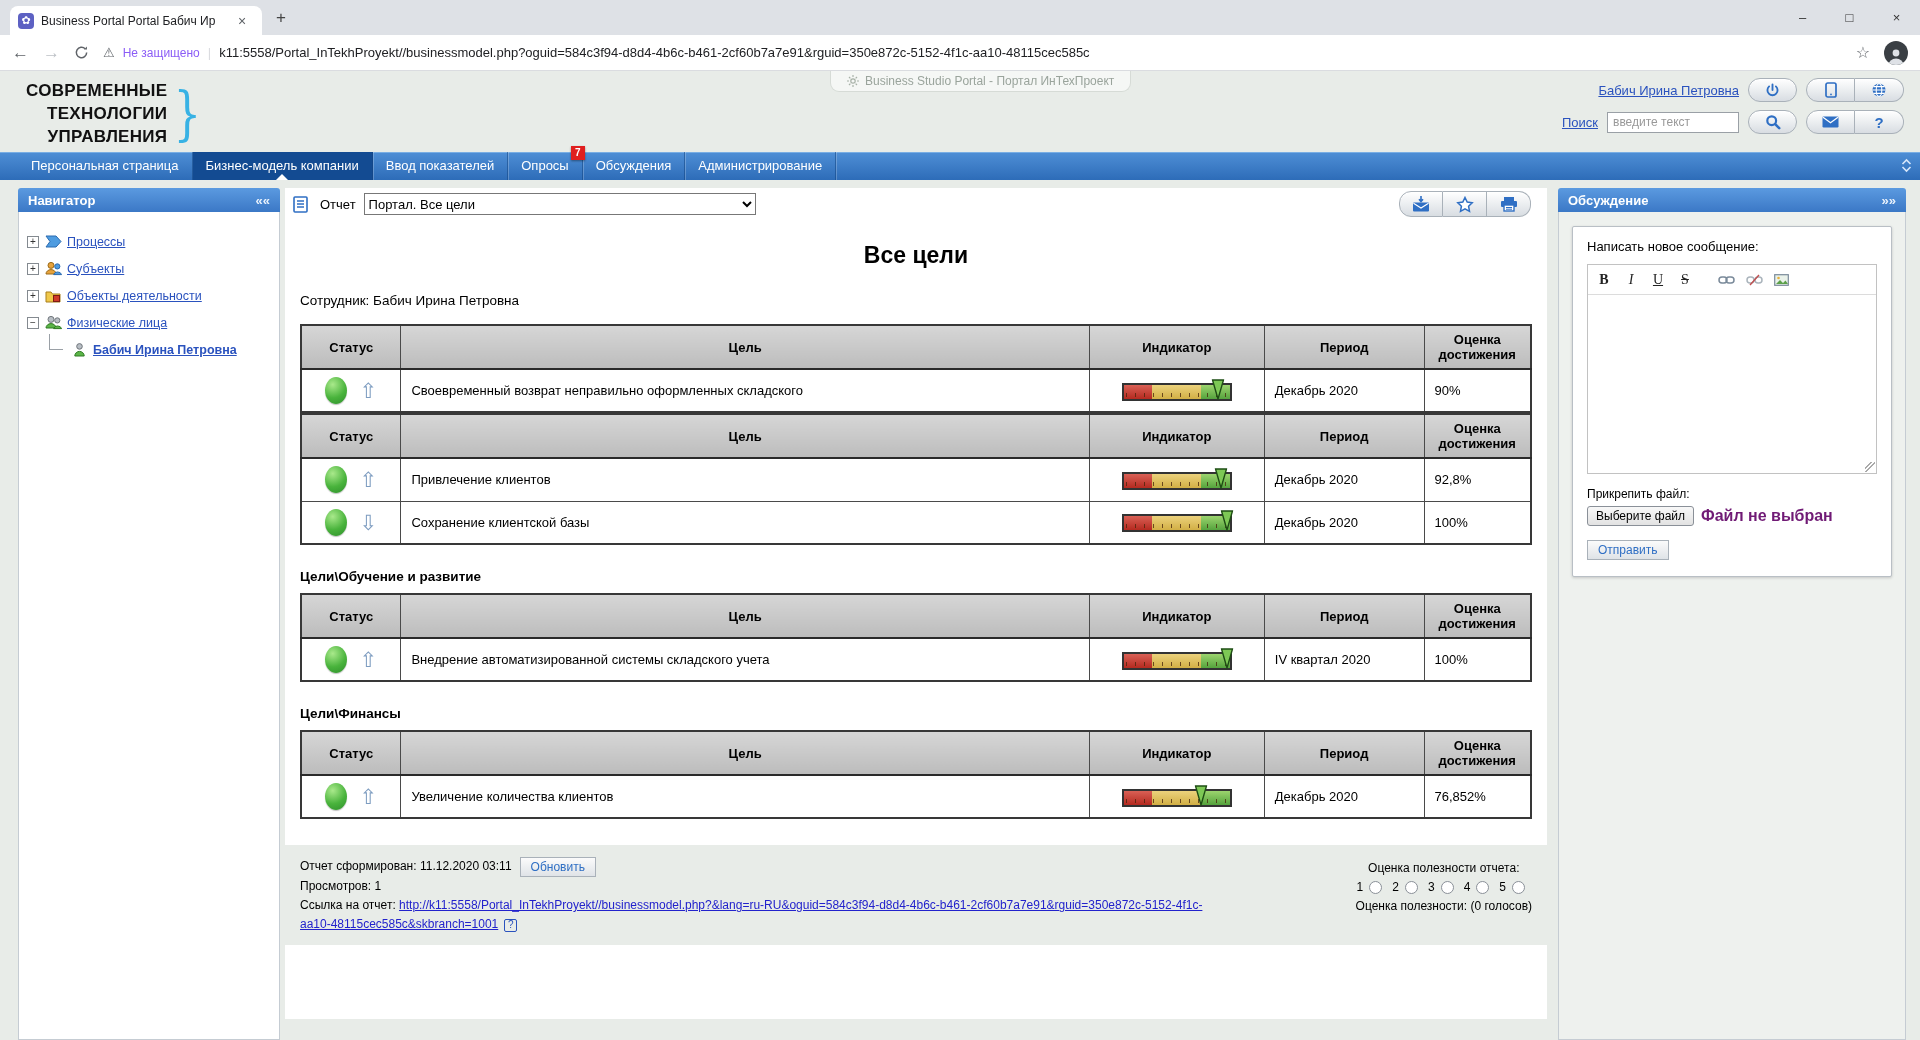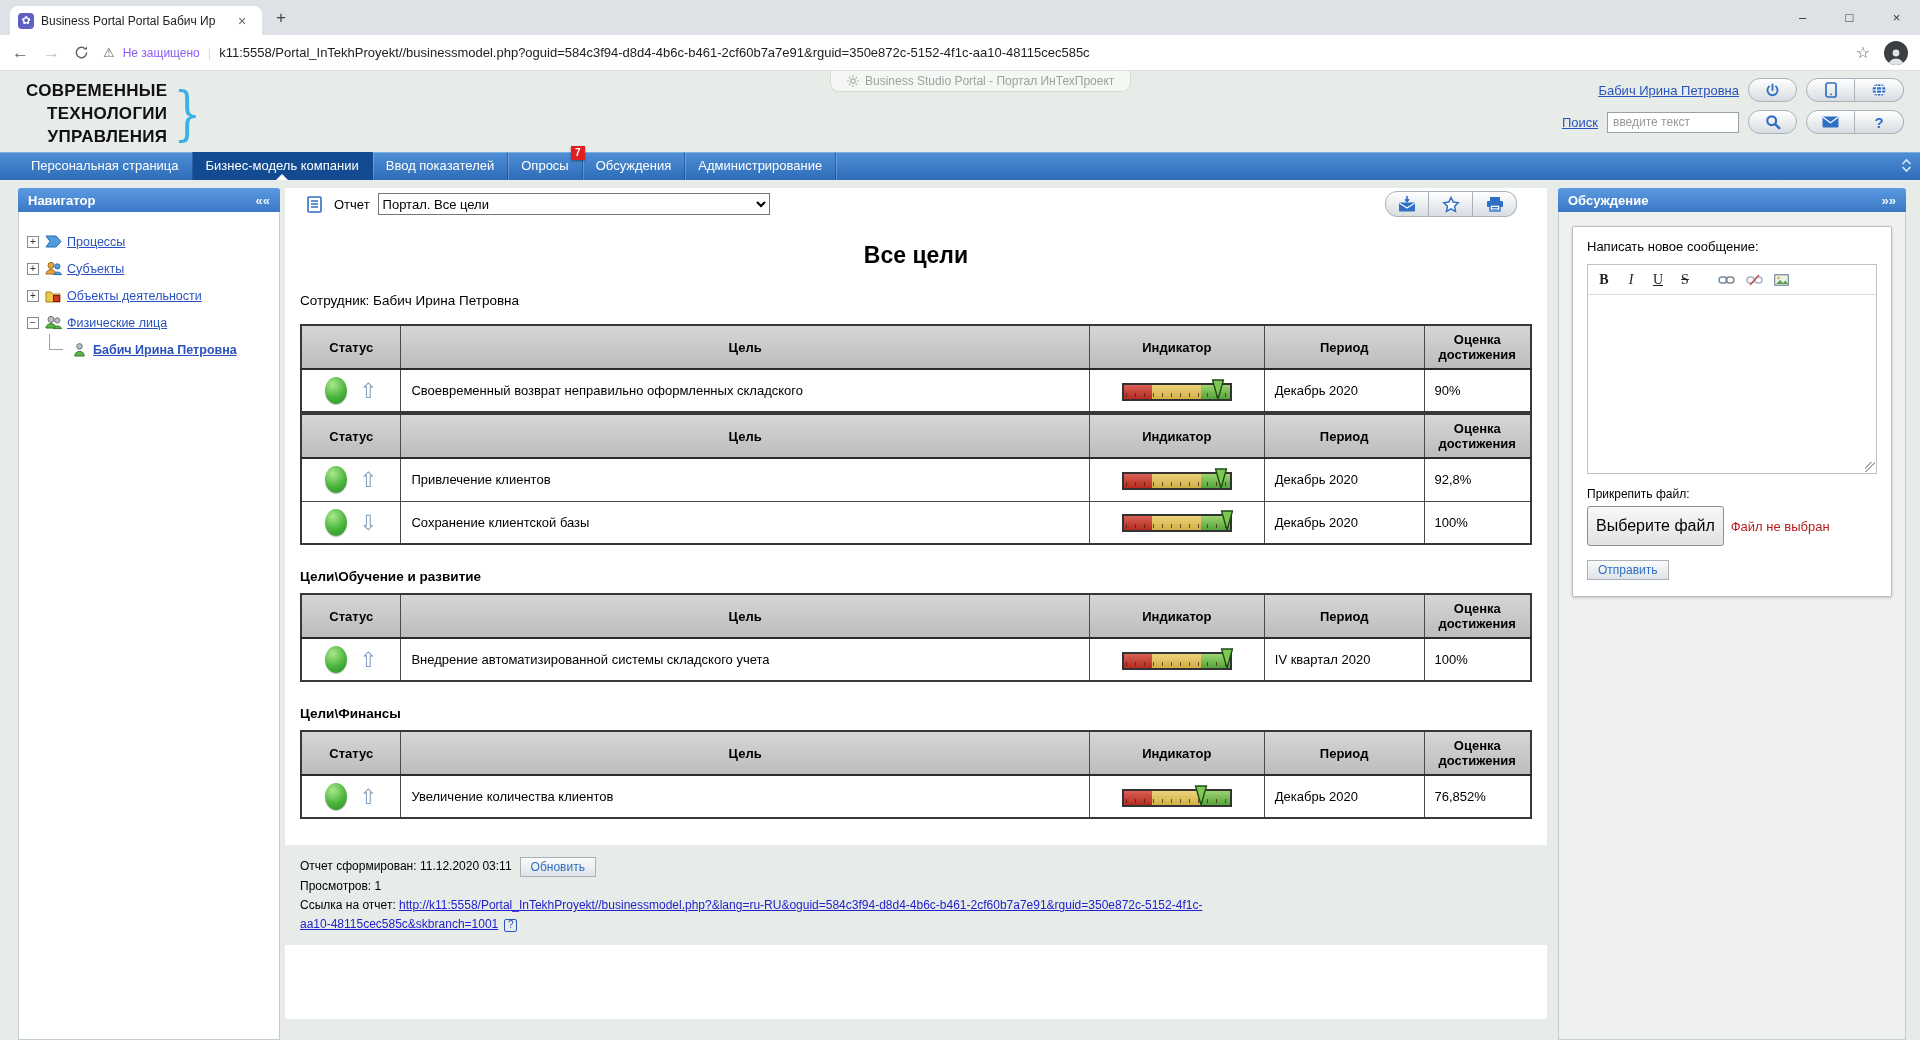--- a/index.html
+++ b/index.html
@@ -94,21 +94,21 @@
   .ticon { width:18px; height:16px; flex:none; display:flex; align-items:center; justify-content:center;}
   a.tree-link { color:#2a52be; font-size:12.5px; text-decoration:underline; white-space:nowrap; }
   .tree-child { margin-left:18px; }
   .elbow { width:14px; height:16px; border-left:1px solid #9aa0a6;
     border-bottom:1px solid #9aa0a6; margin:-8px 2px 8px 4px; flex:none; }
   .bold { font-weight:bold; }
 
   
   .mainpanel { position:absolute; left:285px; top:8px; width:1262px; bottom:0; }
   .report-wrap { background:#fff; }
-  .report-toolbar { height:32px; display:flex; align-items:center; padding:0 22px; gap:8px; }
+  .report-toolbar { height:32px; display:flex; align-items:center; padding:0 8px; gap:8px; }
   .rt-label { font-size:13px; color:#000; margin-left:4px; }
   .report-select { width:392px; height:22px; font-size:13px;
     font-family:"Liberation Sans",sans-serif; border:1px solid #777; background:#fff; }
   .rt-buttons { margin-left:auto; margin-right:8px; }
   .rt-buttons .gbtn { width:44px; height:26px; }
   .report-body { padding:6px 15px 26px; }
   .report-title { text-align:center; font-size:23px; font-weight:bold; margin:16px 0 24px; }
   .employee { font-size:13.5px; margin-bottom:16px; }
   .sec-head { font-size:13.5px; font-weight:bold; margin:24px 0 9px; }
   table.goals { border-collapse:collapse; width:1232px; border:2px solid #383838; }
@@ -166,24 +166,24 @@
   .fmt { font-family:"Liberation Serif",serif; font-size:14px; color:#222; width:12px; text-align:center;}
   .fmt.i { font-style:italic; } .fmt.u { text-decoration:underline; }
   .fmt.s { text-decoration:line-through; }
   .ed-icons { display:flex; gap:11px; margin-left:12px; align-items:center; }
   .ed-area { height:178px; position:relative; background:#fff; }
   .grip { position:absolute; right:1px; bottom:1px; width:10px; height:10px;
     background:
       linear-gradient(135deg, transparent 0 4px, #aaa 4px 5px, transparent 5px 7px, #aaa 7px 8px, transparent 8px) ; }
   .attach-label { font-size:12px; margin-top:13px; }
   .file-row { display:flex; align-items:center; gap:7px; margin-top:5px; }
-  .file-btn { font-size:16px; padding:10px 8px; border:1px solid #8a9098;
+  .file-btn { font-size:12px; padding:2px 8px; border:1px solid #8a9098;
     background:linear-gradient(#f8f8f8,#e2e2e2); border-radius:3px;
     font-family:"Liberation Sans",sans-serif; }
-  .file-none { font-size:13px; color:#b91c1c; }
+  .file-none { font-size:16px; color:#701a75;font-weight:bold; }
   .send-btn { margin-top:14px; }
   svg { display:block; }
 </style>
 </head>
 <body>
 
 <div class="tabbar">
   <div class="tab">
     <span class="favicon">✿</span>
     <span class="tab-title">Business Portal Portal Бабич Ир</span>
@@ -619,20 +619,36 @@
     <div class="report-footer">
       <div class="rf-left">
         <div class="rf-row1">
           <span>Отчет сформирован: 11.12.2020 03:11</span>
           <button class="btn-gray">Обновить</button>
         </div>
         <div>Просмотров: 1</div>
         <div>
           <span>Ссылка на отчет: </span><a class="rep-link" href="#">http://k11:5558/Portal_InTekhProyekt//businessmodel.php?&amp;lang=ru-RU&amp;oguid=584c3f94-d8d4-4b6c-b461-2cf60b7a7e91&amp;rguid=350e872c-5152-4f1c-aa10-48115cec585c&amp;skbranch=1001</a><span class="helpbox">?</span>
         </div>
+      </div>
+      <div class="rf-right">
+        <div>Оценка полезности отчета:</div>
+        <div class="radios">
+          <label>1</label>
+            <span class="radio"></span>
+          <label>2</label>
+            <span class="radio"></span>
+          <label>3</label>
+            <span class="radio"></span>
+          <label>4</label>
+            <span class="radio"></span>
+          <label>5</label>
+            <span class="radio"></span>
+        </div>
+        <div>Оценка полезности: (0 голосов)</div>
       </div>
     </div>
     <div class="below-white"></div>
   </div>
 
   <div class="discussion">
     <div class="panel-header">
       <span>Обсуждение</span>
       <span class="chev">»»</span>
     </div>

